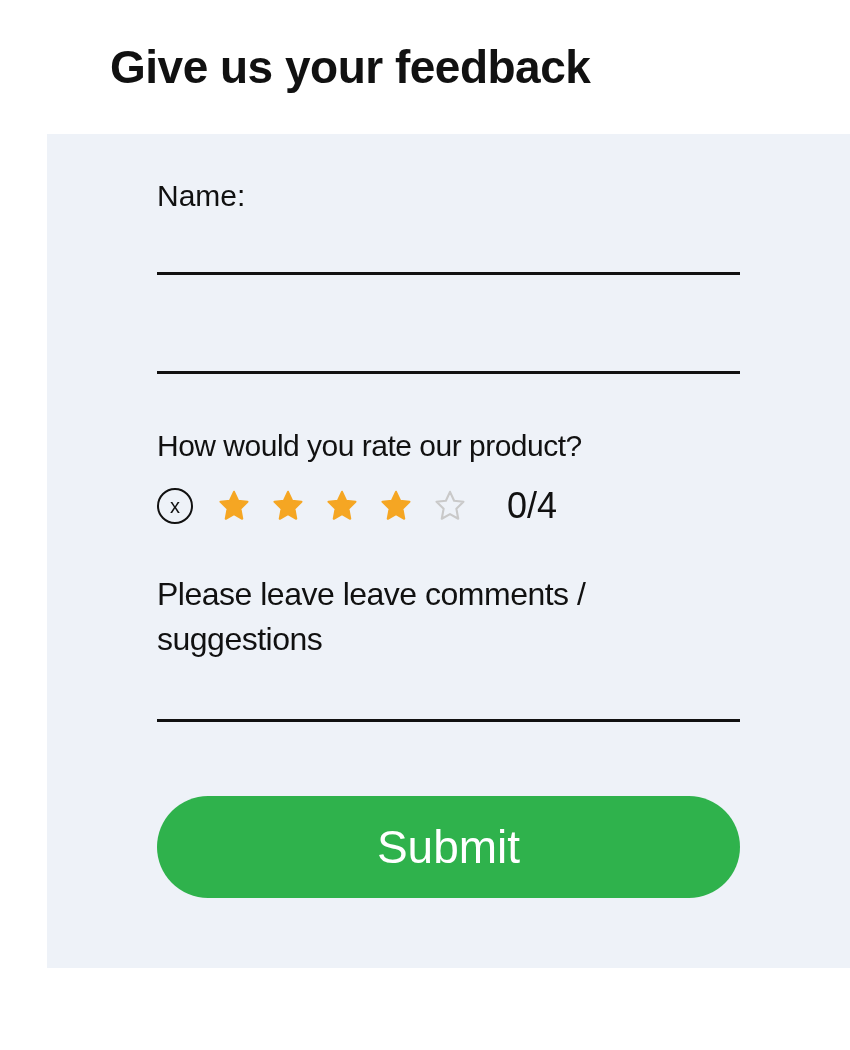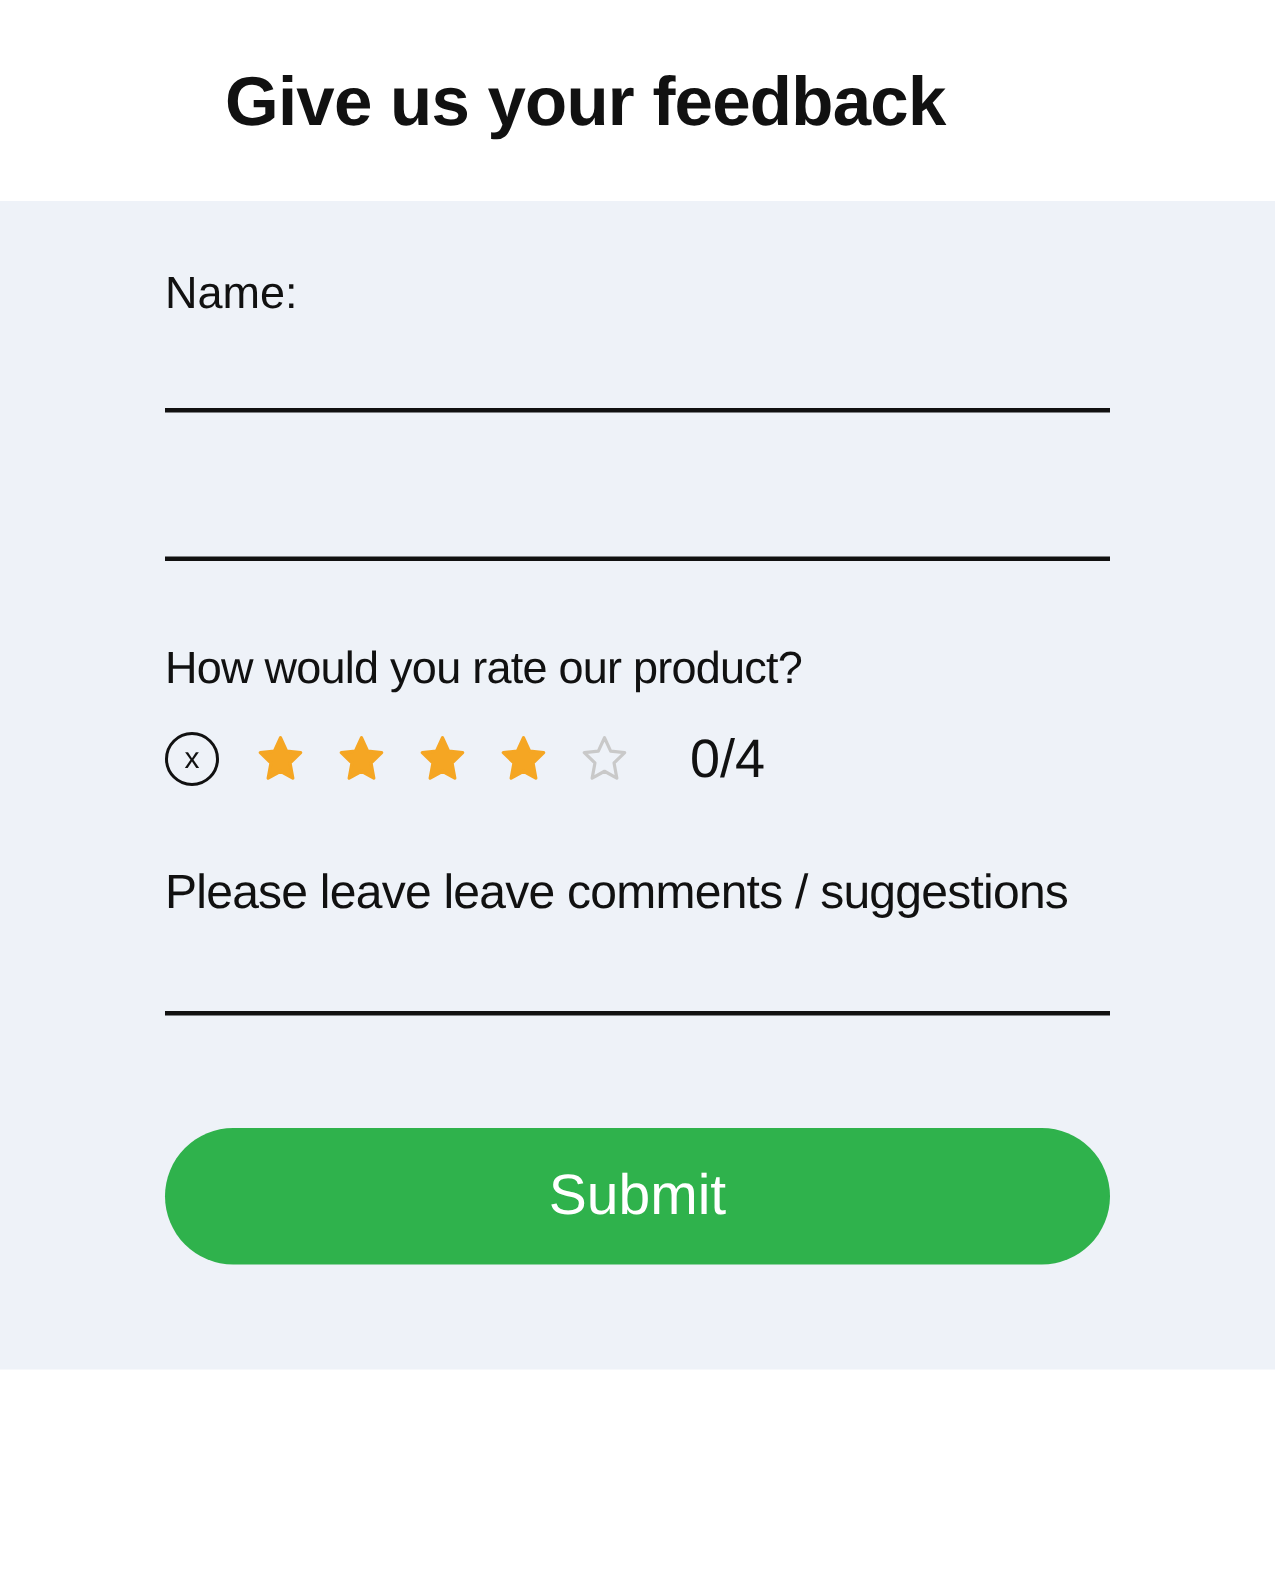--- a/index.html
+++ b/index.html
@@ -6,30 +6,30 @@
     body {
       width: 850px;
       height: 1050px;
       font-family: -apple-system, BlinkMacSystemFont, "Segoe UI", Helvetica, Arial, sans-serif;
       background: #fff;
       color: #111;
     }
     .header {
       background: #fff;
       padding: 40px 110px 40px 110px;
-      margin-left: 40px;
     }
     .header h1 {
       font-size: 46px;
       font-weight: 700;
       letter-spacing: -0.5px;
     }
     .form-body {
       background: #eef2f8;
       padding: 45px 110px 70px 110px;
+      margin-left: 47px;
     }
     .field {
       margin-bottom: 55px;
     }
     .field-label {
       font-size: 30px;
       font-weight: 500;
       display: block;
       margin-bottom: 18px;
     }
@@ -108,21 +108,21 @@
       resize: none;
       height: 36px;
       font-family: inherit;
     }
     .submit-btn {
       width: 100%;
       background: #2fb24c;
       color: #fff;
       border: none;
       border-radius: 60px;
-      font-size: 38px;
+      font-size: 46px;
       font-weight: 500;
       padding: 24px 0;
       cursor: pointer;
     }
   </style>
 </head>
 <body>
 
 <div class="header">
   <h1>Give us your feedback</h1>

